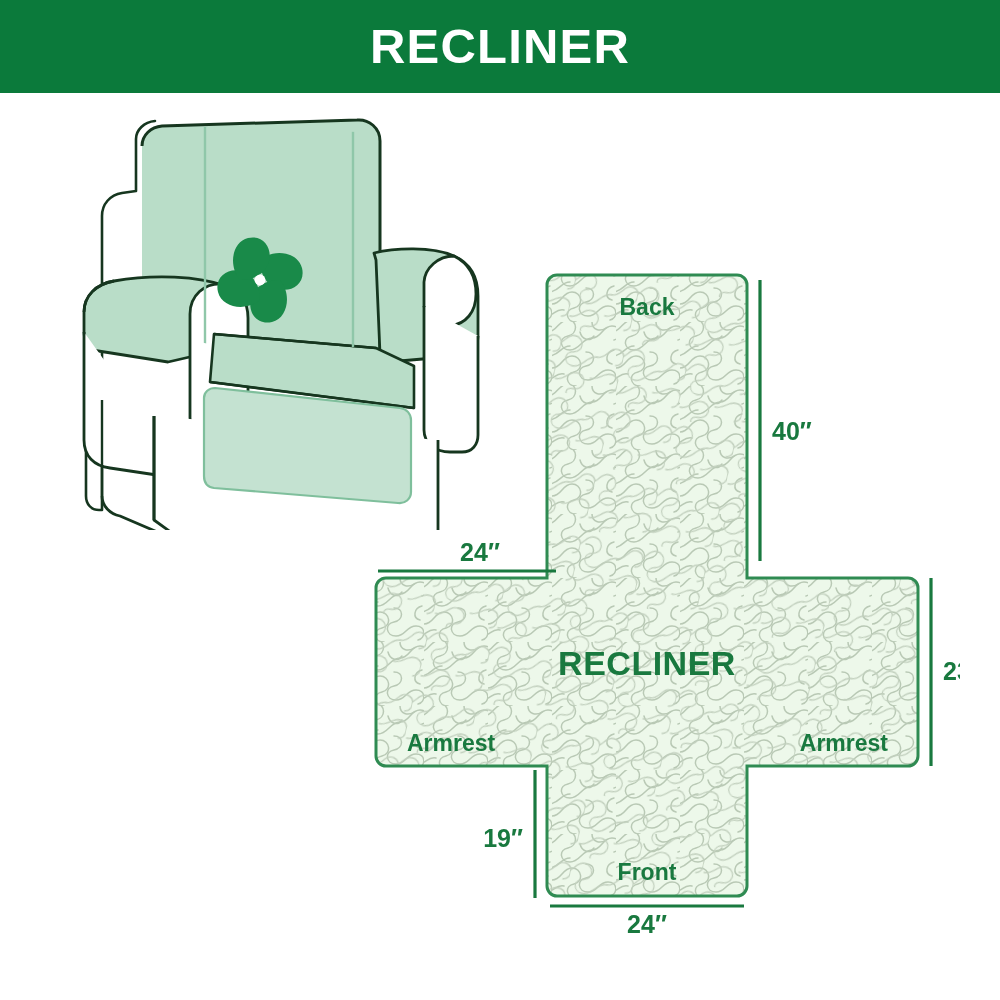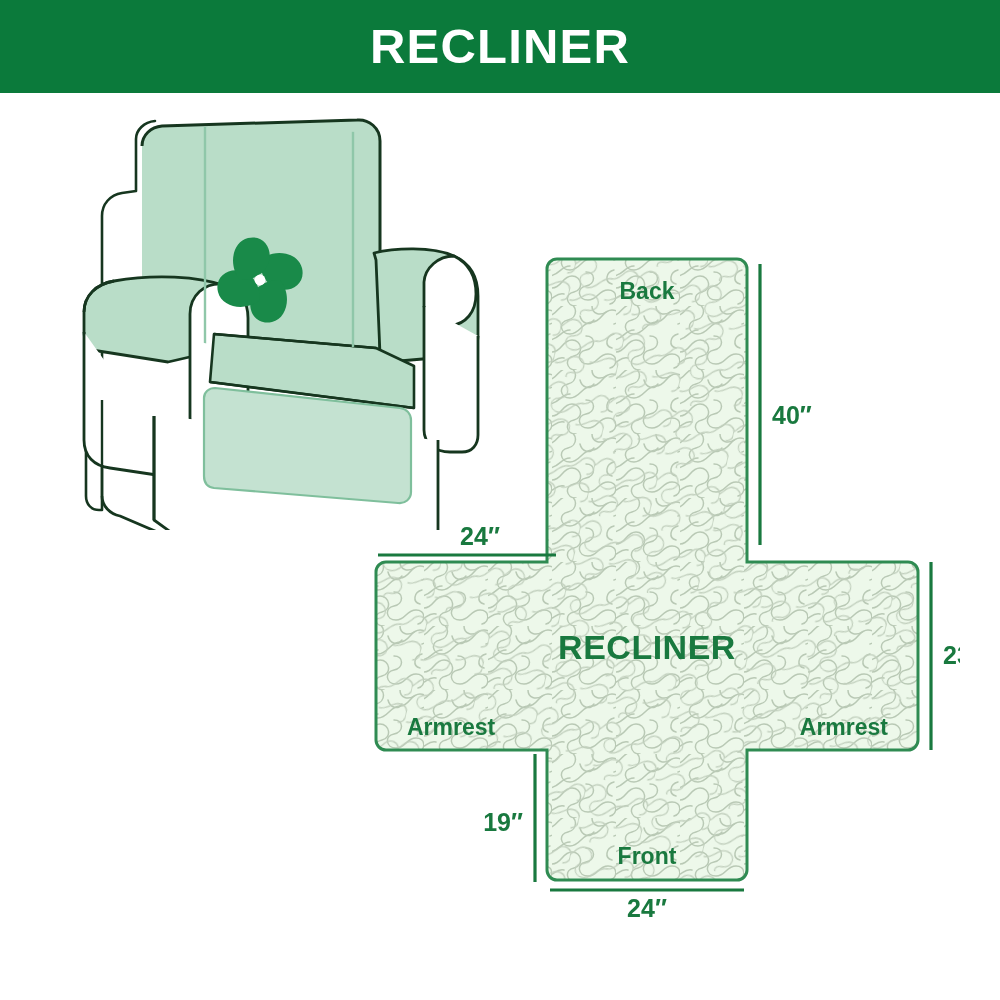--- a/index.html
+++ b/index.html
@@ -50,21 +50,21 @@
     top: 100px;
     width: 430px;
     height: 430px;
   }
   #chair-illustration svg { display: block; }
 
   
   #cover-diagram {
     position: absolute;
     left: 360px;
-    top: 242px;
+    top: 258px;
     width: 600px;
     height: 680px;
   }
   #cover-diagram svg { display: block; }
 
   
   .lbl {
     font-family: "Liberation Sans", sans-serif;
     font-weight: bold;
     fill: #19793f;

